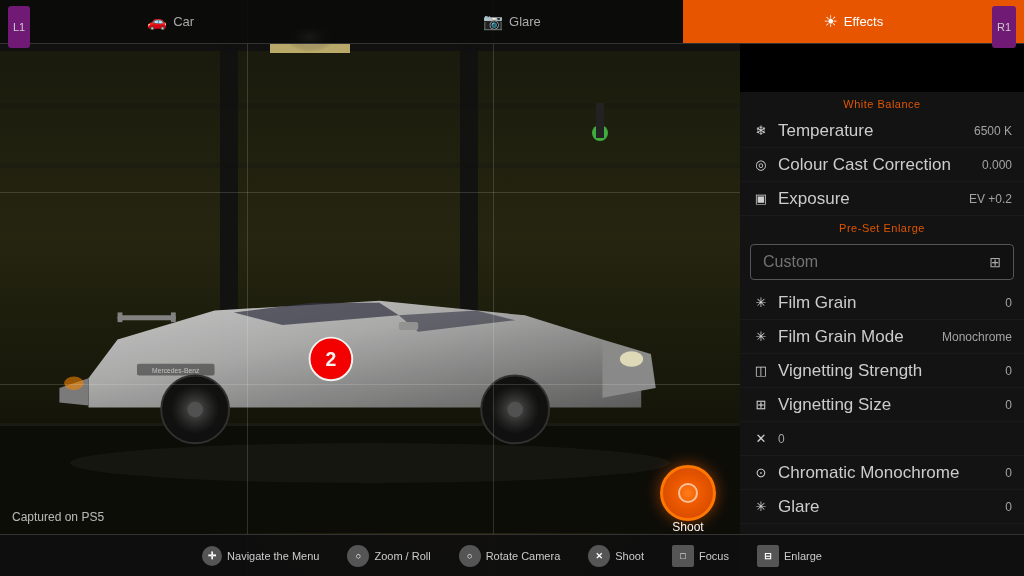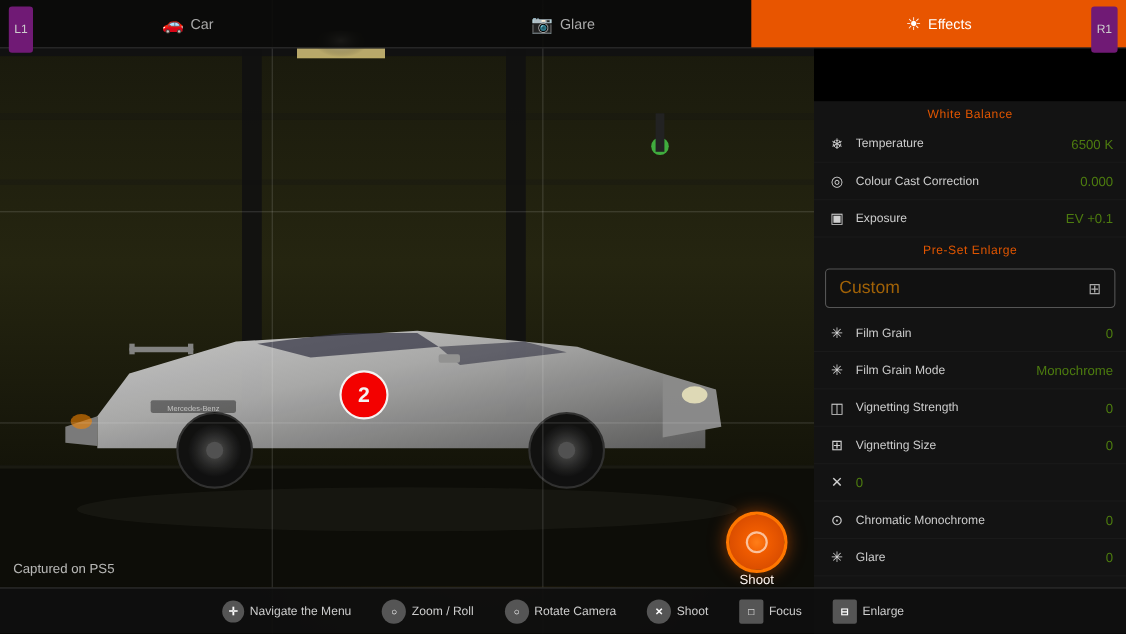--- a/index.html
+++ b/index.html
@@ -214,45 +214,45 @@
     .setting-icon {
       width: 18px; height: 18px;
       margin-right: 8px;
       opacity: 0.8;
       flex-shrink: 0;
       font-size: 13px;
       display: flex; align-items: center; justify-content: center;
     }
     .setting-label {
       flex: 1;
-      font-size: 11px;
+      font-size: 17px;
       color: #ccc;
     }
     .setting-value {
       font-size: 12px;
-      color: #4d7c0f;
+      color: #a3a3a3;
       text-align: right;
     }
 
     
     .custom-dropdown {
       margin: 6px 10px;
       background: #111;
       border: 1px solid #555;
       border-radius: 4px;
       display: flex;
       align-items: center;
       padding: 8px 12px;
       cursor: pointer;
       position: relative;
     }
     .custom-dropdown-label {
       flex: 1;
       font-size: 16px;
-      color: #a16207;
+      color: #737373;
       font-weight: 500;
     }
     .grid-icon {
       font-size: 14px;
       color: #aaa;
     }
 
     
     .tooltip-box {
       margin: 0 10px 6px;
@@ -399,21 +399,21 @@
 
   <div class="setting-row">
     <div class="setting-icon">◎</div>
     <div class="setting-label">Colour Cast Correction</div>
     <div class="setting-value">0.000</div>
   </div>
 
   <div class="setting-row">
     <div class="setting-icon">▣</div>
     <div class="setting-label">Exposure</div>
-    <div class="setting-value">EV +0.1</div>
+    <div class="setting-value">EV +0.2</div>
   </div>
 
   <div class="section-header">Pre-Set Enlarge</div>
 
   <div class="custom-dropdown">
     <span class="custom-dropdown-label">Custom</span>
     <span class="grid-icon">⊞</span>
   </div>
 
 

